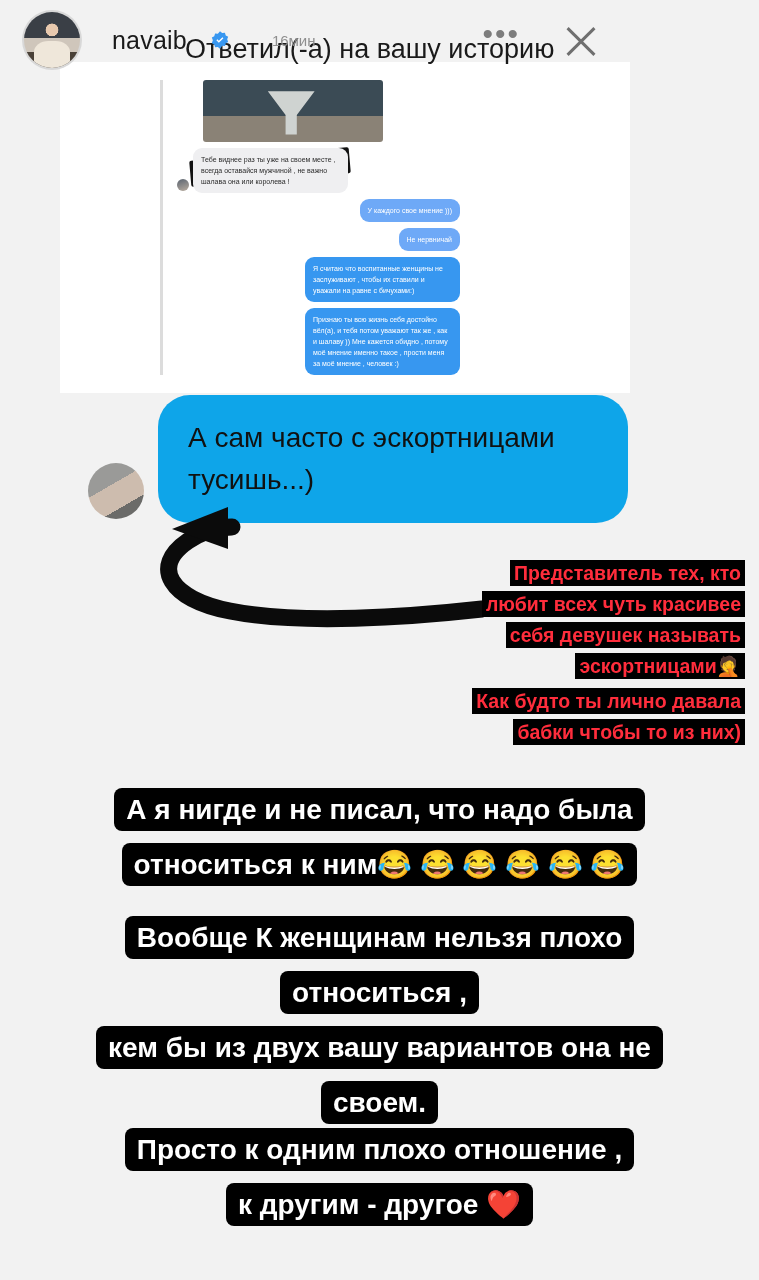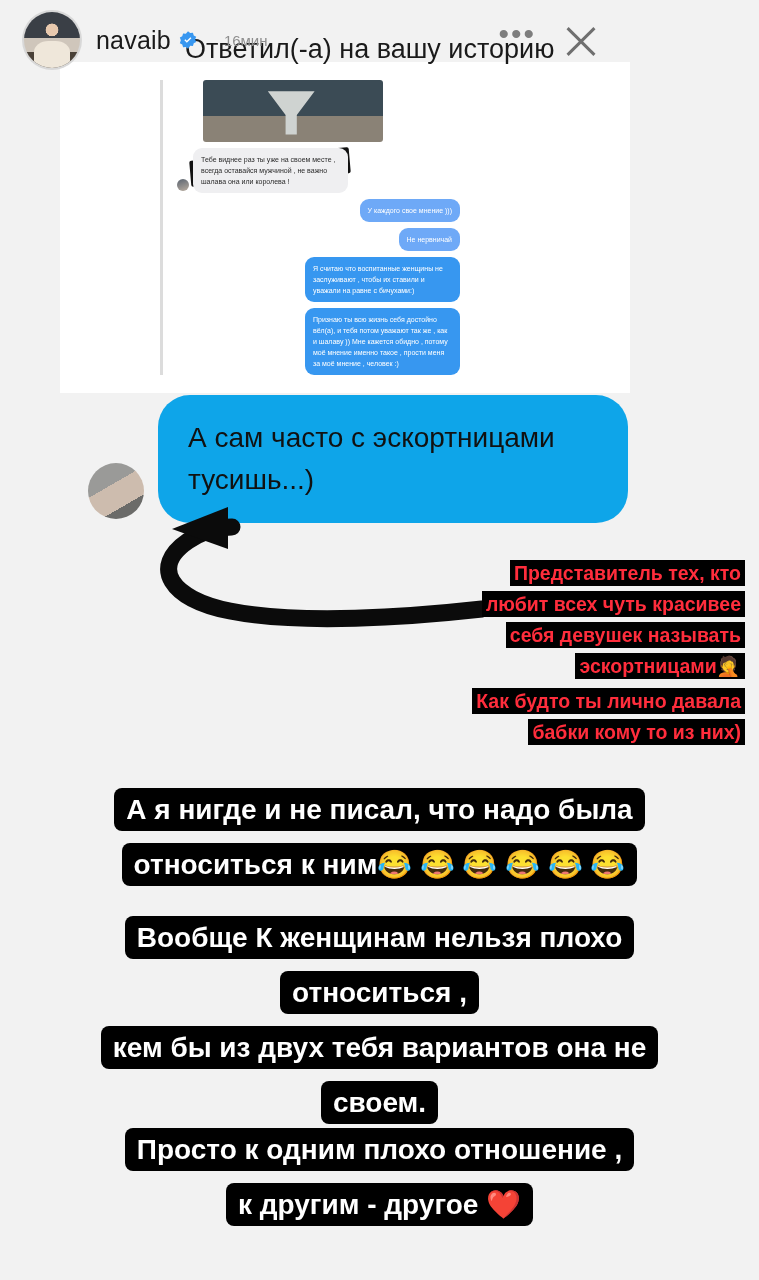--- a/index.html
+++ b/index.html
@@ -20,20 +20,21 @@
   
   .header {
     position: absolute;
     top: 0; left: 0;
     width: 622px;
     height: 80px;
     display: flex;
     align-items: center;
     padding: 0 22px;
     z-index: 30;
+    gap: 16px;
   }
   .avatar-ring {
     width: 60px; height: 60px;
     border-radius: 50%;
     padding: 2px;
     background: #d8d8d8;
     flex: 0 0 auto;
   }
   .avatar-img {
     width: 100%; height: 100%;
@@ -328,42 +329,42 @@
   <svg class="arrow-svg" width="380" height="130" viewBox="0 0 380 130">
     <path d="M372 104 C 300 112, 190 120, 120 106 C 60 94, 40 62, 78 36 C 96 24, 112 22, 122 22" stroke="#0b0b0b" stroke-width="17" fill="none" stroke-linecap="round"></path>
     <path d="M118 2 L 118 44 L 62 24 Z" fill="#0b0b0b"></path>
   </svg>
 
   <div class="pink-block">
     <p class="pink-para">
       <span class="pink-line">Представитель тех, кто любит всех чуть красивее себя девушек называть эскортницами🤦</span>
     </p>
     <p class="pink-para">
-      <span class="pink-line">Как будто ты лично давала бабки кому то из них)</span>
+      <span class="pink-line">Как будто ты лично давала бабки чтобы то из них)</span>
     </p>
   </div>
 
   <div class="black-block" id="blk1">
     <div>
       <span class="black-line">А я нигде и не писал, что надо была</span>
     </div>
     <div>
       <span class="black-line">относиться к ним😂 😂 😂 😂 😂 😂</span>
     </div>
   </div>
 
   <div class="black-block" id="blk2">
     <div>
       <span class="black-line">Вообще К женщинам нельзя плохо</span>
     </div>
     <div>
       <span class="black-line">относиться ,</span>
     </div>
     <div>
-      <span class="black-line">кем бы из двух тебя вариантов она не</span>
+      <span class="black-line">кем бы из двух вашу вариантов она не</span>
     </div>
     <div>
       <span class="black-line">своем.</span>
     </div>
   </div>
 
   <div class="black-block" id="blk3">
     <div>
       <span class="black-line">Просто к одним плохо отношение ,</span>
     </div>

